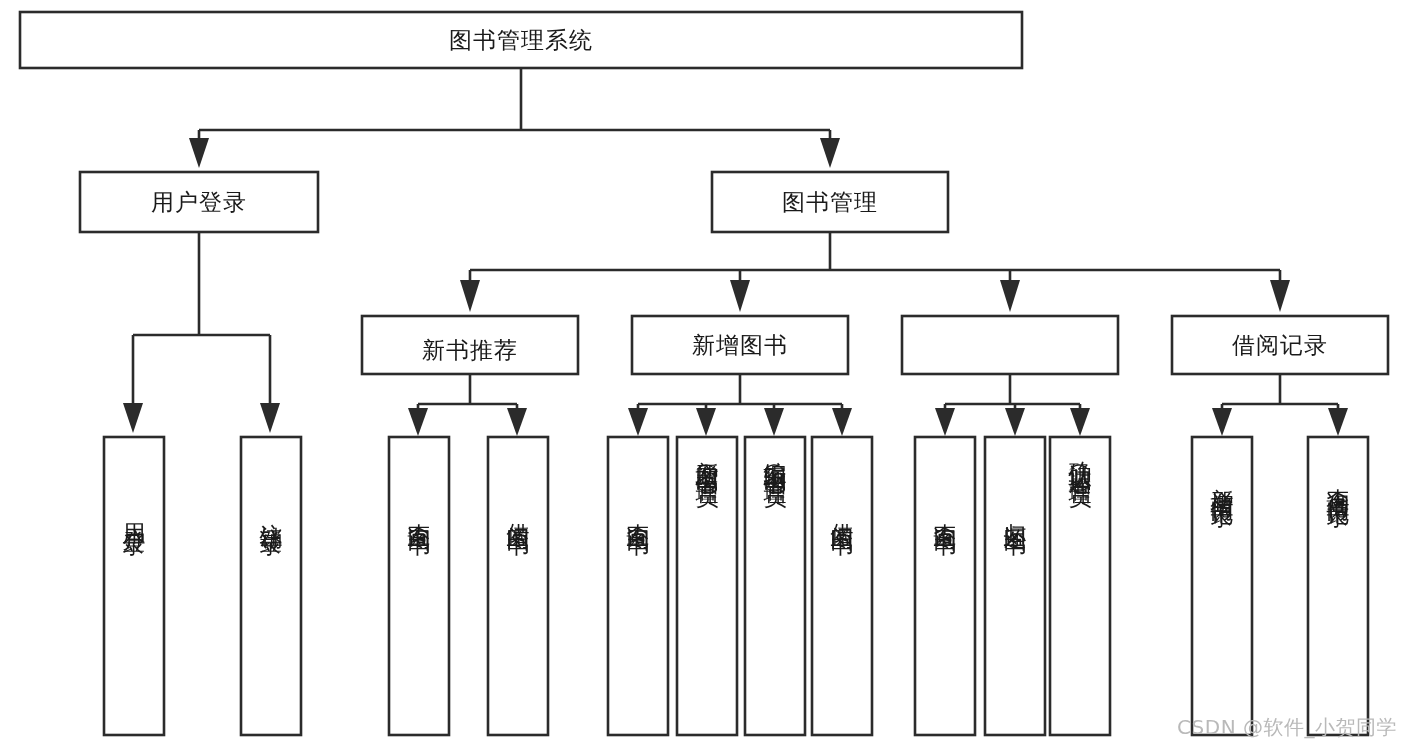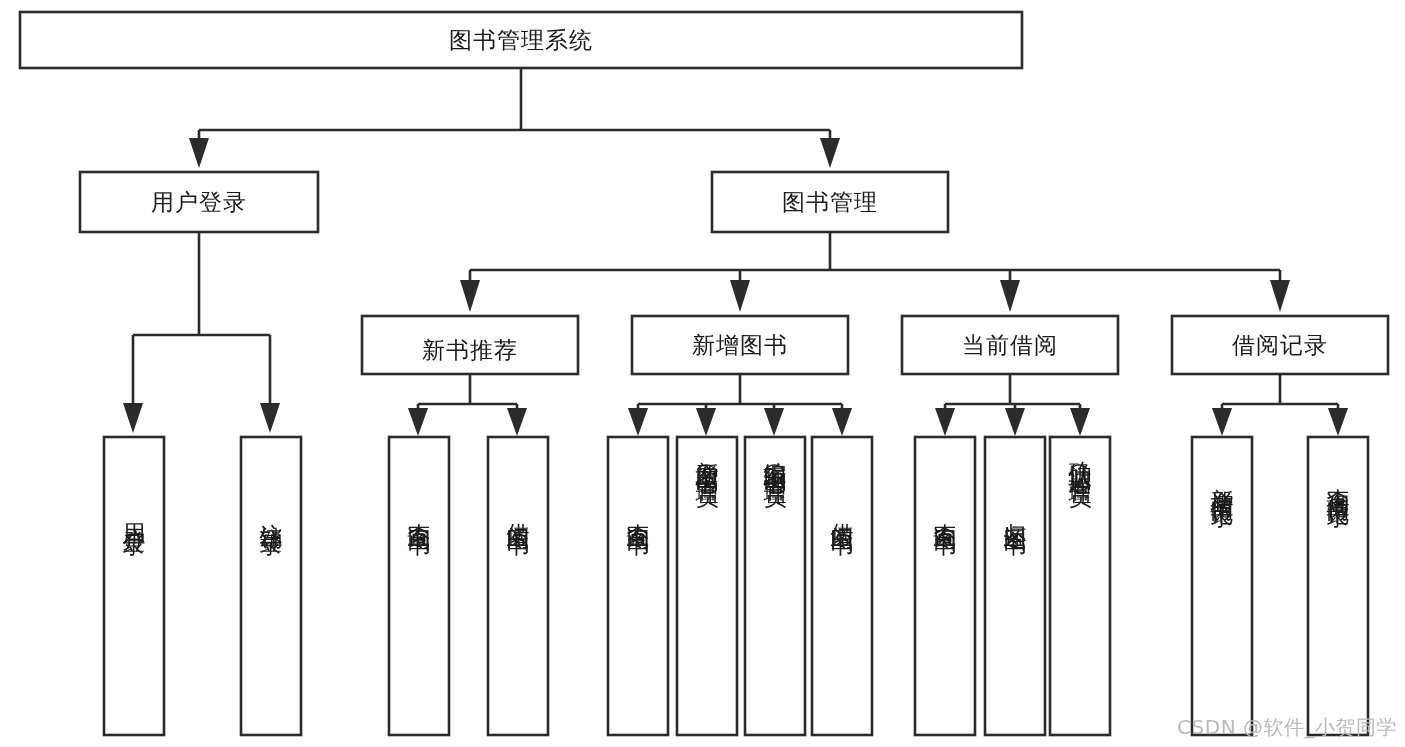--- a/index.html
+++ b/index.html
@@ -193,23 +193,20 @@
   </div>
 
   <div class="hlabel-wrap" style="left:362px; top:316px; width:216px; height:68px;">
     <span class="hlabel-text">新书推荐</span>
   </div>
 
   <div class="hlabel-wrap" style="left:632px; top:316px; width:216px; height:58px;">
     <span class="hlabel-text">新增图书</span>
   </div>
 
-  <div class="hlabel-wrap" style="left:902px; top:316px; width:216px; height:58px;">
-    <span class="hlabel-text">当前借阅</span>
-  </div>
 
   <div class="hlabel-wrap" style="left:1172px; top:316px; width:216px; height:58px;justify-content:center;">
     <span class="hlabel-text">借阅记录</span>
   </div>
 
   <div class="vlabel-wrap" style="left:104px; top:505px; width:60px; height:230px;">
     <span class="vlabel-text">用户登录</span>
   </div>
   <div class="vlabel-wrap" style="left:241px; top:505px; width:60px; height:230px;">
     <span class="vlabel-text">注销登录</span>

